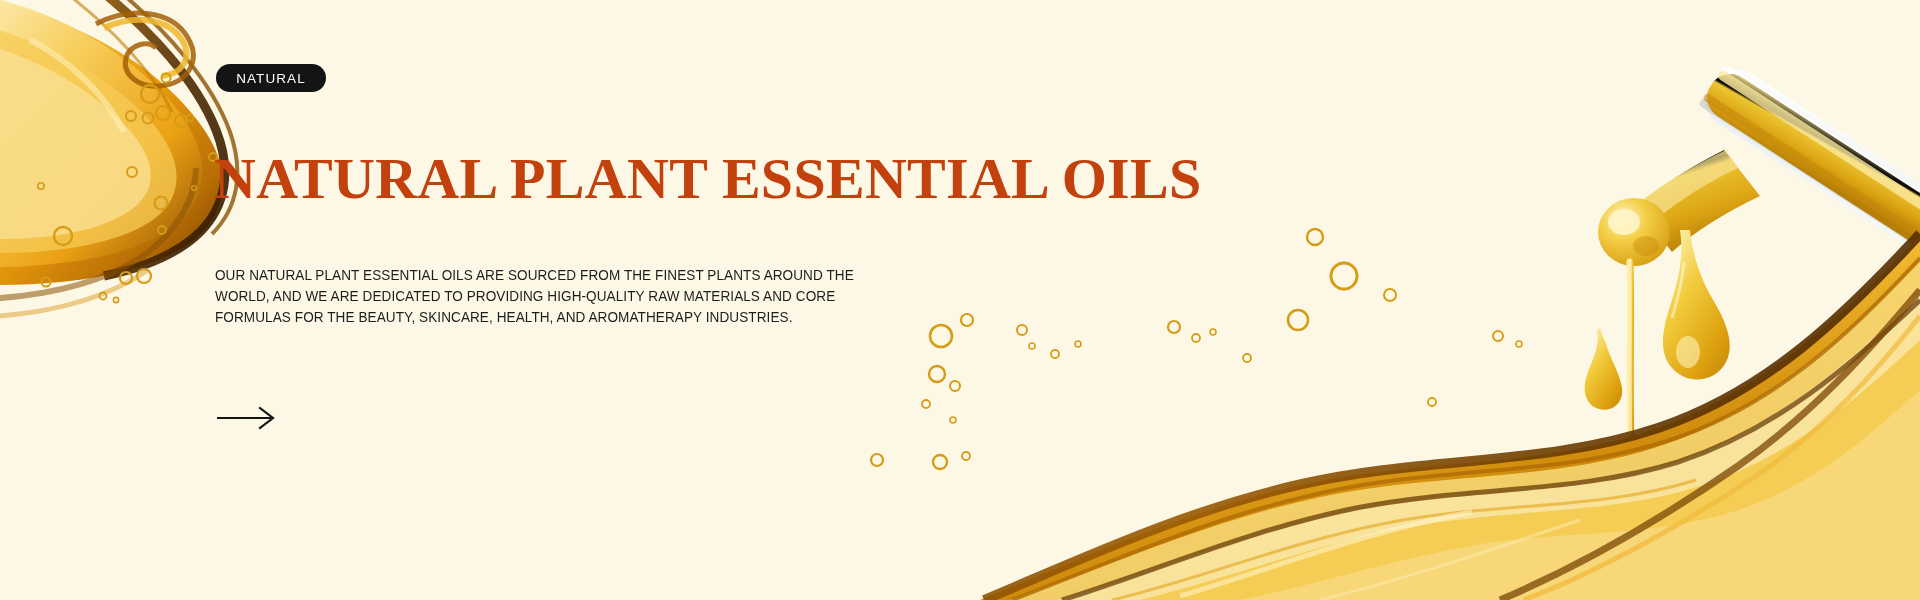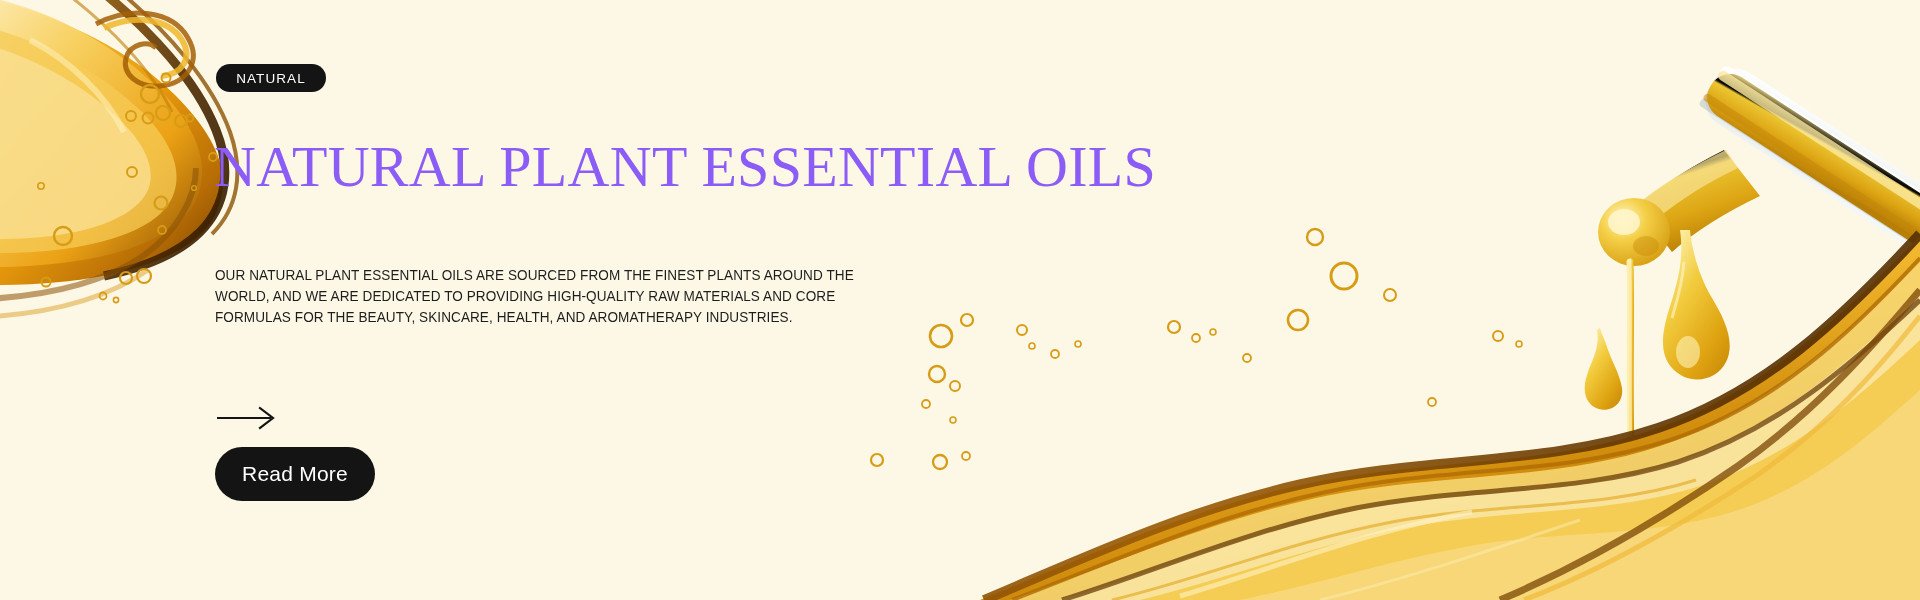--- a/index.html
+++ b/index.html
@@ -25,28 +25,28 @@
     position:absolute;left:216px;top:64px;
     height:28px;min-width:110px;
     background:#141414;color:#fff;
     border-radius:18px;
     display:flex;align-items:center;justify-content:center;
     padding:0 20px;box-sizing:border-box;
     font-size:13.5px;letter-spacing:0.08em;font-weight:400;
     font-family:"Liberation Sans", sans-serif;
   }
   .headline{
-    position:absolute;left:214px;top:136px;
+    position:absolute;left:214px;top:148px;
     margin:0;
     font-family:"Liberation Serif", serif;
-    font-weight:400;
+    font-weight:700;
     font-size:58px;
     line-height:62px;
     letter-spacing:0.005em;
-    color:#8b5cf6;
+    color:#c2410c;
     white-space:nowrap;
   }
   .subcopy{
     position:absolute;left:215px;top:265px;
     margin:0;
     width:730px;
     font-family:"Liberation Sans", sans-serif;
     font-size:14.6px;
     line-height:21px;
     letter-spacing:0.005em;
@@ -293,16 +293,15 @@
 
     <p class="subcopy">OUR NATURAL PLANT ESSENTIAL OILS ARE SOURCED FROM THE FINEST PLANTS AROUND THE WORLD, AND WE ARE DEDICATED TO PROVIDING HIGH-QUALITY RAW MATERIALS AND CORE FORMULAS FOR THE BEAUTY, SKINCARE, HEALTH, AND AROMATHERAPY INDUSTRIES.</p>
 
     <a class="arrow-link" href="#">
       <svg width="64" height="26" viewBox="0 0 64 26" xmlns="http://www.w3.org/2000/svg">
         <line x1="1" y1="13" x2="55" y2="13" stroke="#141414" stroke-width="2.2"></line>
         <polyline points="44,3 57,13 44,23" fill="none" stroke="#141414" stroke-width="2.2" stroke-linecap="square" stroke-linejoin="miter"></polyline>
       </svg>
     </a>
 
-    <button class="cta">Read More</button>
 
   </div>
 </div>
 
 </body></html>

